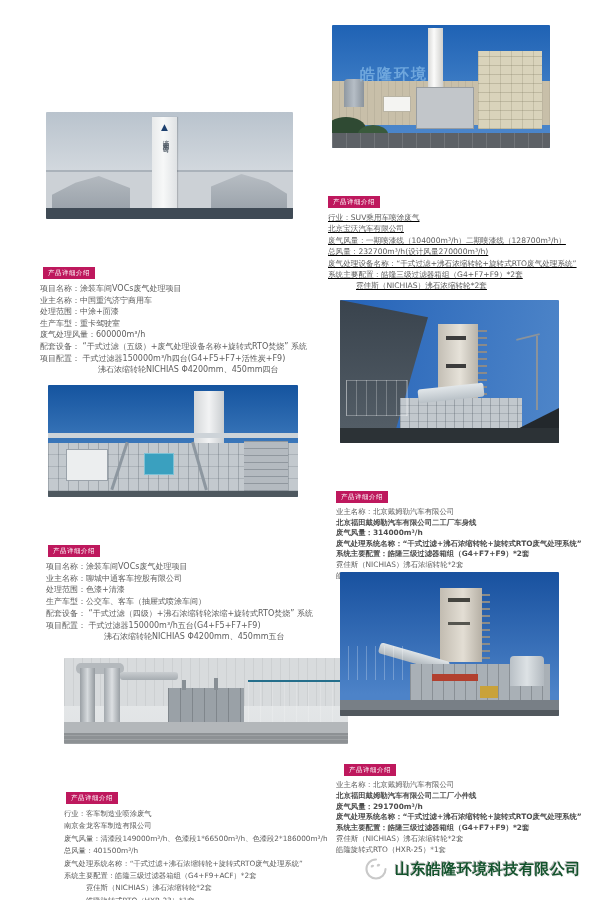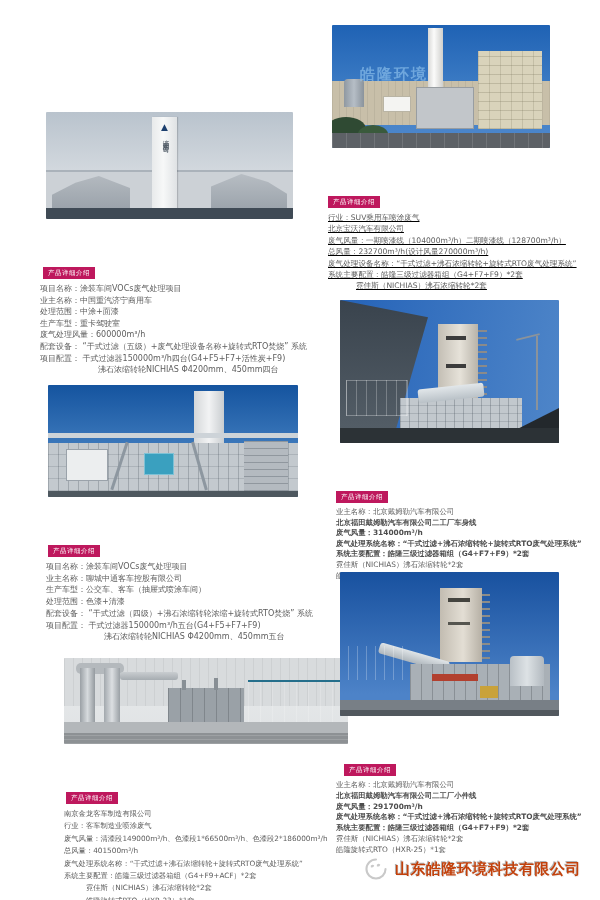--- a/index.html
+++ b/index.html
@@ -19,21 +19,21 @@
   .t-l2 .ln{font-size:8px;line-height:11.7px;}
   .t-l3 .ln{font-size:7.3px;line-height:12.4px;}
   .t-r1 .ln{font-size:7.6px;line-height:11.4px;}
   .t-r2 .ln{font-size:7.4px;line-height:10.6px;}
   .t-r3 .ln{font-size:7.4px;line-height:10.8px;}
   .ind58{padding-left:58px;}
   .ind28{padding-left:28px;}
   .ind22{padding-left:22px;}
   .vtext{writing-mode:vertical-rl;text-orientation:upright;}
   .footer{position:absolute;left:363px;top:856px;display:flex;align-items:center;}
-  .footer-name{font-size:15px;letter-spacing:0.5px;color:#c2410c;font-weight:bold;
+  .footer-name{font-size:15px;letter-spacing:0.5px;color:#14532d;font-weight:bold;
        text-shadow:1px 1px 0 #f2f2f2,-1px -1px 0 #b3b3b3;}
 </style>
 </head>
 <body>
 
 <div class="page">
 
   <div class="card" style="left:40px;top:112px;width:258px;">
     <div class="photo" style="margin-left:6px;width:247px;height:107px;background:linear-gradient(180deg,#b9c3cd,#d7dce1 65%,#d0d5da);">
       <div class="a" style="left:0;top:60px;width:247px;height:38px;background:#ccd1d6;box-shadow:0 -2px 0 #aab2ba;"></div>
@@ -92,22 +92,22 @@
       <div class="a" style="left:96px;top:68px;width:30px;height:22px;background:#3aa0bf;box-shadow:inset 0 0 0 1px rgba(255,255,255,.35);"></div>
       <div class="a" style="left:196px;top:56px;width:44px;height:50px;background:#b4bac0;background-image:repeating-linear-gradient(0deg,rgba(60,70,80,.3) 0 1px,transparent 1px 7px);"></div>
       <div class="a" style="left:70px;top:56px;width:3px;height:50px;background:#8d97a0;transform:rotate(18deg);"></div>
       <div class="a" style="left:150px;top:56px;width:3px;height:50px;background:#8d97a0;transform:rotate(-16deg);"></div>
       <div class="a" style="left:0;top:106px;width:250px;height:6px;background:#4e585f;"></div>
     </div>
     <div class="tag" style="margin-left:2px;">产品详细介绍</div>
     <div class="lines t-l2">
       <div class="ln">项目名称：涂装车间VOCs废气处理项目</div>
       <div class="ln">业主名称：聊城中通客车控股有限公司</div>
+      <div class="ln">处理范围：色漆+清漆</div>
       <div class="ln">生产车型：公交车、客车（抽屉式喷涂车间）</div>
-      <div class="ln">处理范围：色漆+清漆</div>
       <div class="ln">配套设备： “干式过滤（四级）+沸石浓缩转轮浓缩+旋转式RTO焚烧” 系统</div>
       <div class="ln">项目配置： 干式过滤器150000m³/h五台(G4+F5+F7+F9)</div>
       <div class="ln ind58">沸石浓缩转轮NICHIAS Φ4200mm、450mm五台</div>
     </div>
   </div>
 
   <div class="card" style="left:336px;top:300px;width:226px;">
     <div class="photo" style="margin-left:4px;width:219px;height:143px;background:linear-gradient(100deg,#2563b8,#4f86c9);">
       <div class="a" style="left:0;top:0;width:100px;height:143px;background:linear-gradient(180deg,#39434d,#566069);clip-path:polygon(0 0,88% 12%,52% 100%,0 100%);"></div>
       <div class="a" style="left:98px;top:24px;width:40px;height:80px;background:linear-gradient(90deg,#c3beb4,#e6e2d9 55%,#b8b3a9);">
@@ -144,22 +144,22 @@
       <div class="a" style="left:56px;top:14px;width:58px;height:8px;background:linear-gradient(180deg,#c9cdd0,#a6acb1);border-radius:3px;"></div>
       <div class="a" style="left:104px;top:30px;width:76px;height:42px;background:#9aa1a7;background-image:repeating-linear-gradient(90deg,rgba(50,55,60,.25) 0 1px,transparent 1px 12px);"></div>
       <div class="a" style="left:118px;top:22px;width:4px;height:10px;background:#888f95;"></div>
       <div class="a" style="left:150px;top:20px;width:4px;height:12px;background:#888f95;"></div>
       <div class="a" style="left:184px;top:24px;width:92px;height:40px;background:linear-gradient(180deg,#4fb0cc,#2d88aa);background-image:repeating-linear-gradient(90deg,rgba(255,255,255,.18) 0 1px,transparent 1px 12px);box-shadow:0 -2px 0 #256f8c;"></div>
       <div class="a" style="left:0;top:64px;width:284px;height:11px;background:#b3b7ba;"></div>
       <div class="a" style="left:0;top:75px;width:284px;height:11px;background:#8d9194;background-image:repeating-linear-gradient(0deg,rgba(255,255,255,.14) 0 1px,transparent 1px 4px);"></div>
     </div>
     <div class="tag" style="margin-left:2px;">产品详细介绍</div>
     <div class="lines t-l3">
+      <div class="ln">行业：客车制造业喷涂废气</div>
       <div class="ln">南京金龙客车制造有限公司</div>
-      <div class="ln">行业：客车制造业喷涂废气</div>
       <div class="ln">废气风量：清漆段149000m³/h、色漆段1*66500m³/h、色漆段2*186000m³/h</div>
       <div class="ln">总风量：401500m³/h</div>
       <div class="ln">废气处理系统名称：“干式过滤+沸石浓缩转轮+旋转式RTO废气处理系统”</div>
       <div class="ln">系统主要配置：皓隆三级过滤器箱组（G4+F9+ACF）*2套</div>
       <div class="ln ind22">霓佳斯（NICHIAS）沸石浓缩转轮*2套</div>
       <div class="ln ind22">皓隆旋转式RTO（HXR-23）*1套</div>
     </div>
   </div>
 
   <div class="card" style="left:336px;top:572px;width:226px;">

